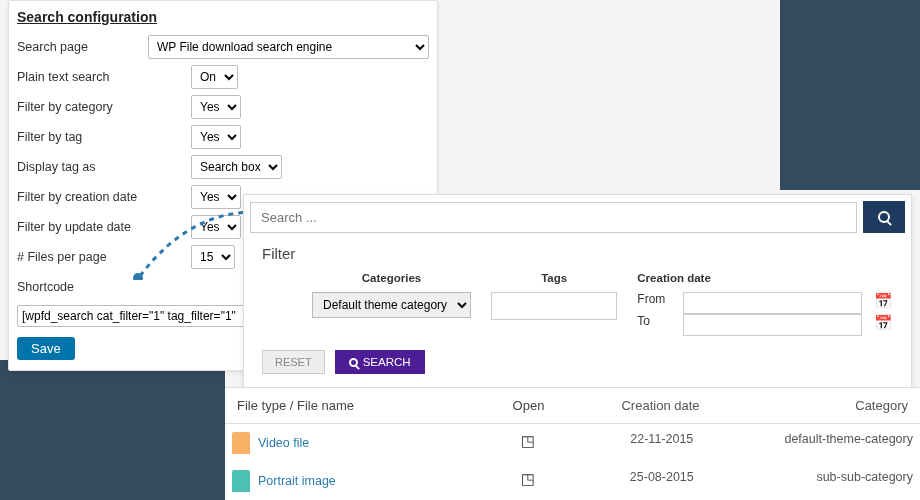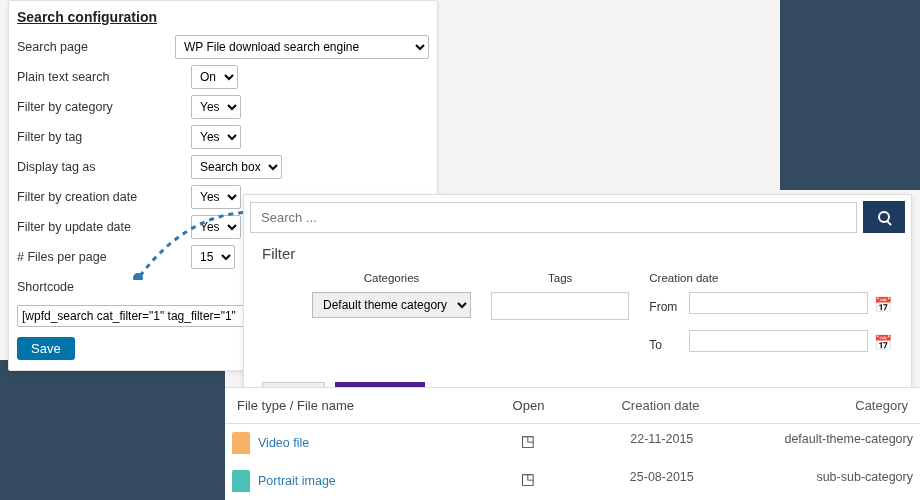--- a/index.html
+++ b/index.html
@@ -20,25 +20,25 @@
 
 .search-panel { position: absolute; left: 243px; top: 194px; right: 8px; background: #fff; border: 1px solid #ddd; box-shadow: 0 2px 6px rgba(0,0,0,0.1); }
 .search-bar { display: flex; align-items: center; padding: 6px; }
 .search-input { flex: 1; border: 1px solid #ccc; padding: 7px 10px; font-size: 13px; color: #999; }
 .search-icon-btn { background: #1f3a5f; color: #fff; border: none; width: 42px; height: 32px; margin-left: 6px; cursor: pointer; display: flex; align-items: center; justify-content: center; }
 
 .filter-section { padding: 6px 18px 14px 18px; }
 .filter-title { font-size: 15px; color: #444; margin-bottom: 10px; }
 .filter-cols { display: flex; gap: 20px; margin-left: 50px; }
 .filter-col { flex: 1; }
-.filter-col-label { font-size: 11.5px; font-weight: 400; color: #333; text-align: center; margin-bottom: 8px; }
+.filter-col-label { font-size: 11.5px; font-weight: 700; color: #333; text-align: center; margin-bottom: 8px; }
 .filter-col-label.left { text-align: left; }
 .cat-select { font-size: 12px; padding: 4px 6px; border: 1px solid #bbb; cursor: pointer; display: block; margin: 0 auto; }
 .tag-input { width: 100%; height: 28px; border: 1px solid #ccc; }
-.date-row { display: flex; align-items: flex-end; gap: 6px; margin-bottom: 16px; }
+.date-row { display: flex; align-items: flex-start; gap: 12px; margin-bottom: 0; }
 .date-label { font-size: 12px; color: #333; width: 34px; }
 .date-input { flex: 1; height: 22px; border: 1px solid #ccc; }
 .cal-icon { font-size: 15px; color: #444; cursor: pointer; }
 
 .action-row { display: flex; gap: 10px; margin-top: 14px; }
 .reset-btn { background: #eee; color: #888; border: 1px solid #ccc; padding: 5px 12px; font-size: 11px; cursor: pointer; }
 .search-btn { background: #4c1d95; color: #fff; border: none; padding: 5px 14px; font-size: 11.5px; cursor: pointer; display: flex; align-items: center; gap: 5px; }
 
 .results-panel { position: absolute; left: 225px; right: 0; bottom: 0; background: #fff; }
 .results-header { display: flex; border-top: 1px solid #ddd; border-bottom: 1px solid #ddd; padding: 10px 12px; font-size: 13px; color: #444; }
@@ -59,21 +59,21 @@
 <body>
 
 <div class="bg-dark top"></div>
 <div class="bg-dark bottom"></div>
 
 <div class="config-panel" style="width: 430px; height: auto;">
   <div class="config-title">Search configuration</div>
 
   <div class="config-row" style="position:relative;">
     <span class="config-label">Search page</span>
-    <select class="config-select" style="width:254px;"><option>WP File download search engine</option></select>
+    <select class="config-select" style="width:281px;"><option>WP File download search engine</option></select>
   </div>
   <div class="config-row">
     <span class="config-label">Plain text search</span>
     <div style="display:flex; width:238px;">
         <select class="config-select"><option>On</option></select>
       </div>
   </div>
   <div class="config-row">
     <span class="config-label">Filter by category</span>
     <div style="display:flex; width:238px;">

